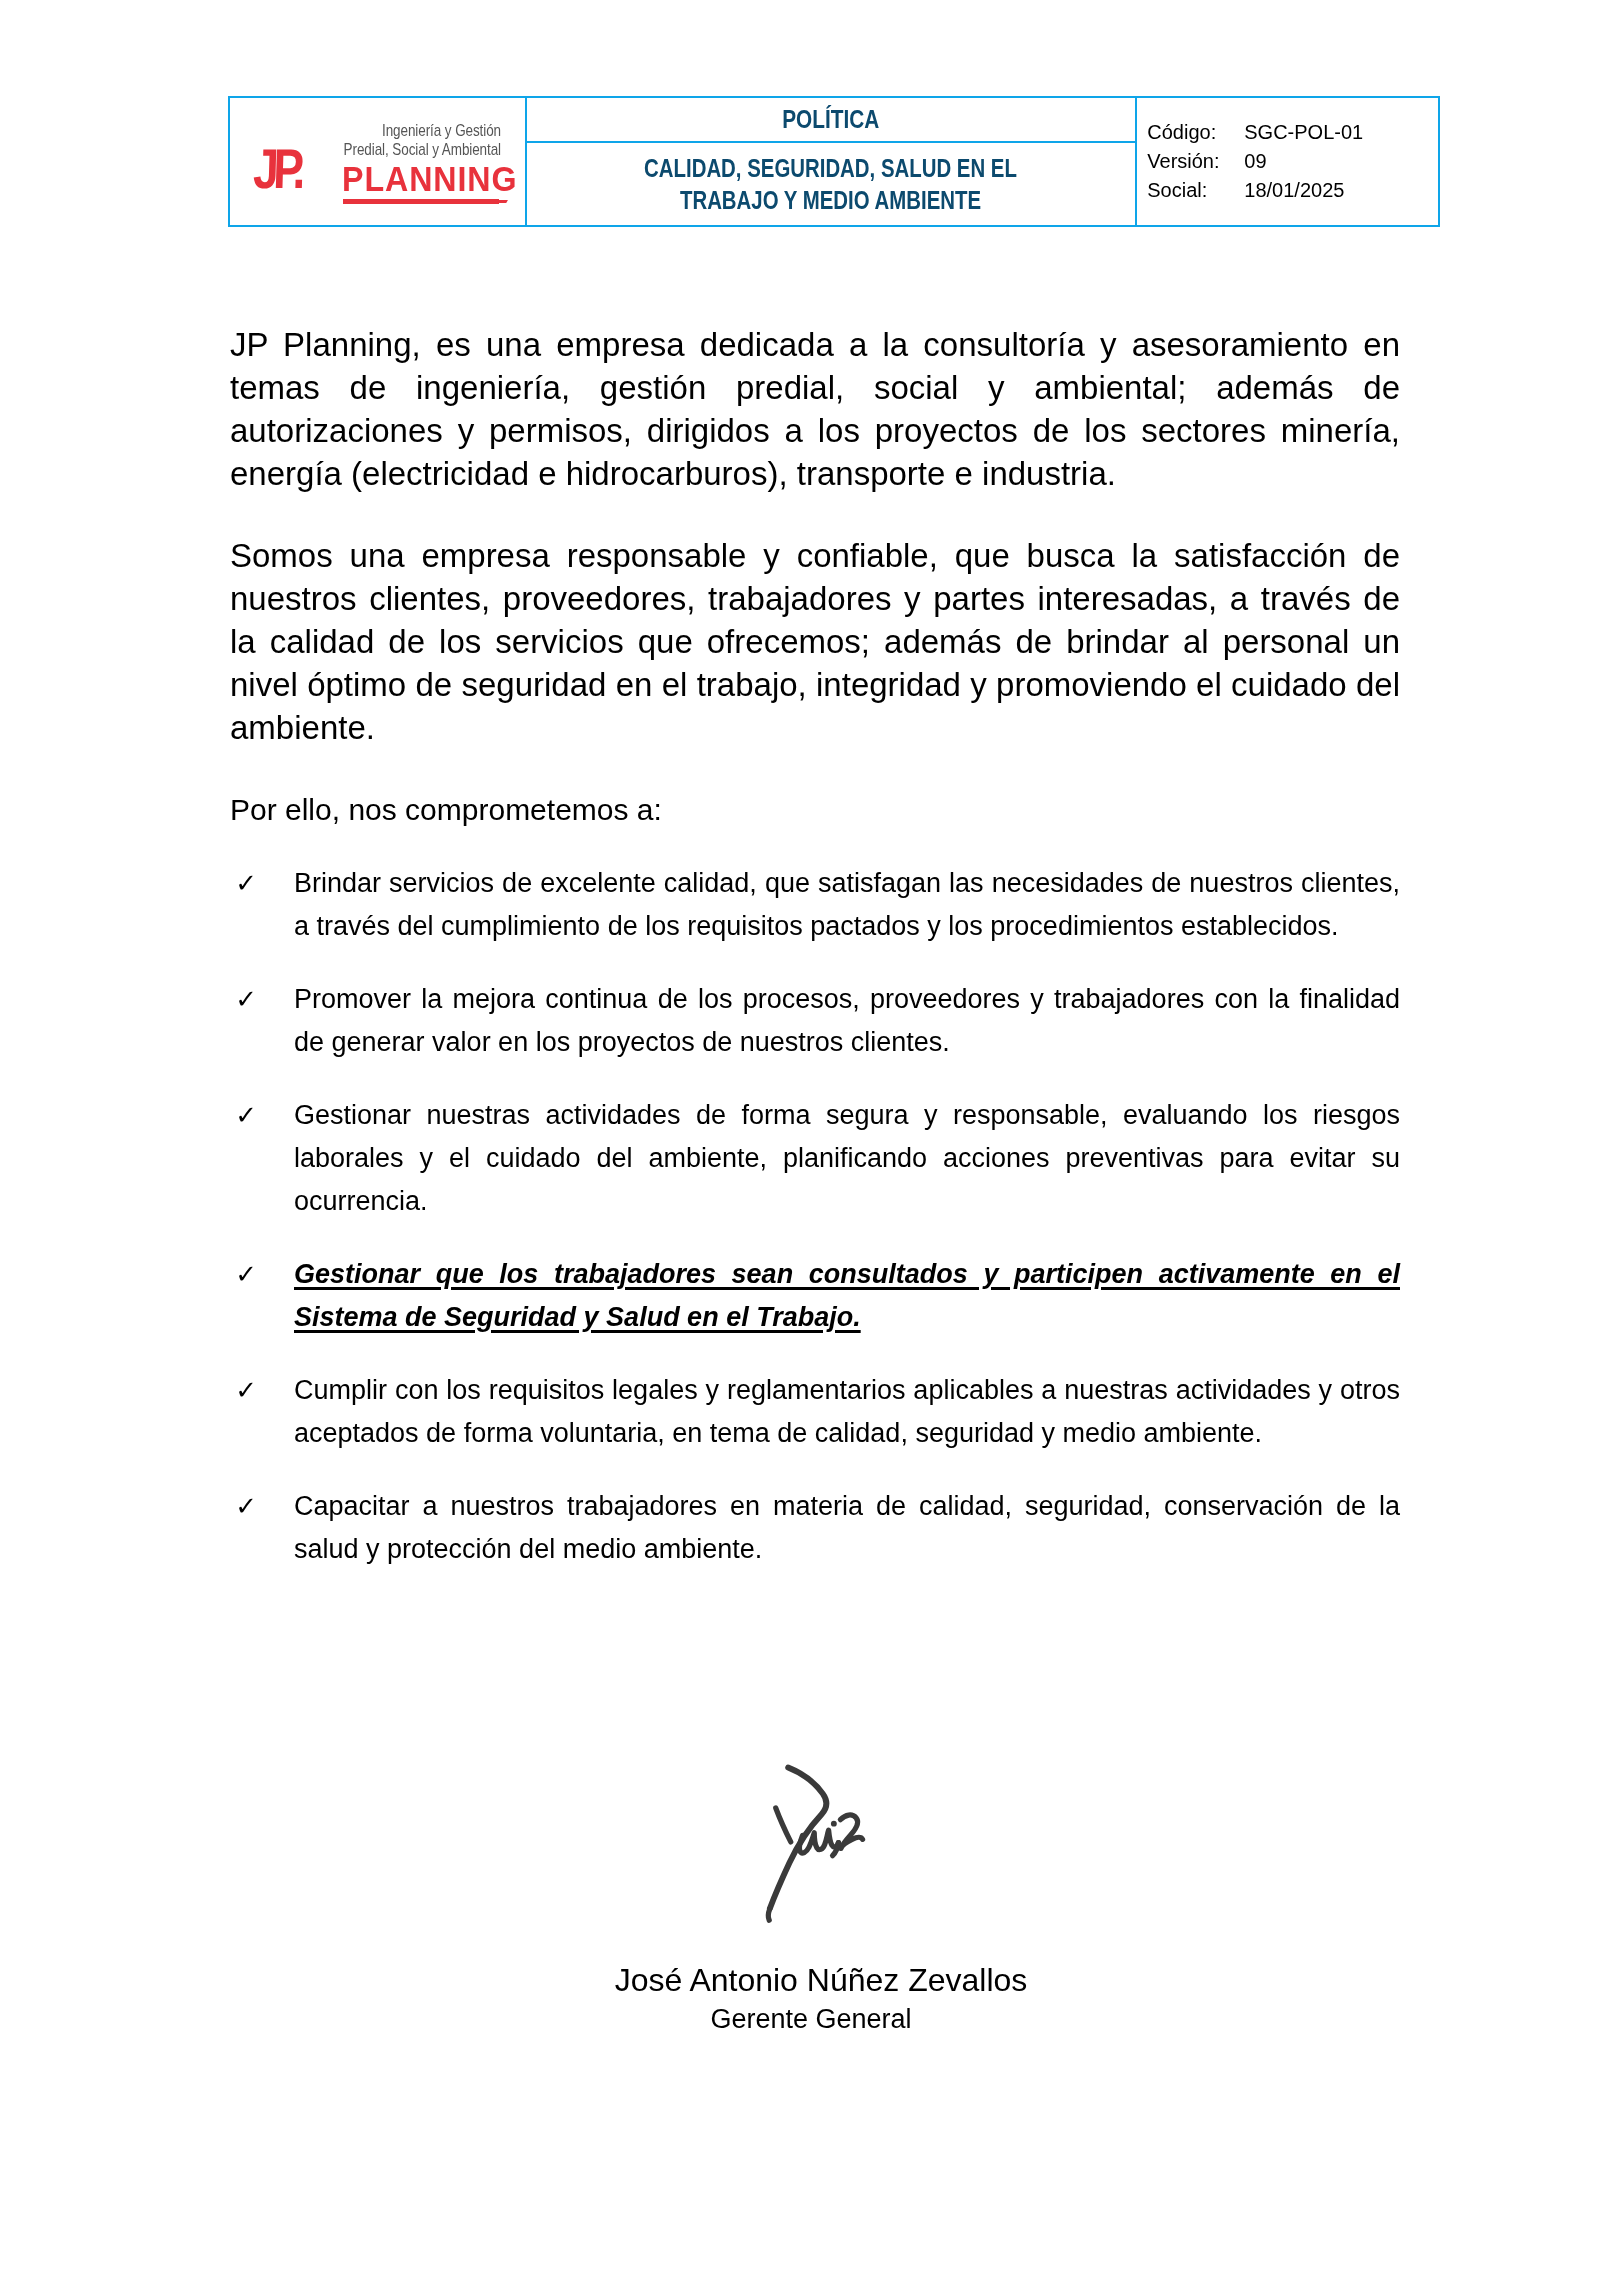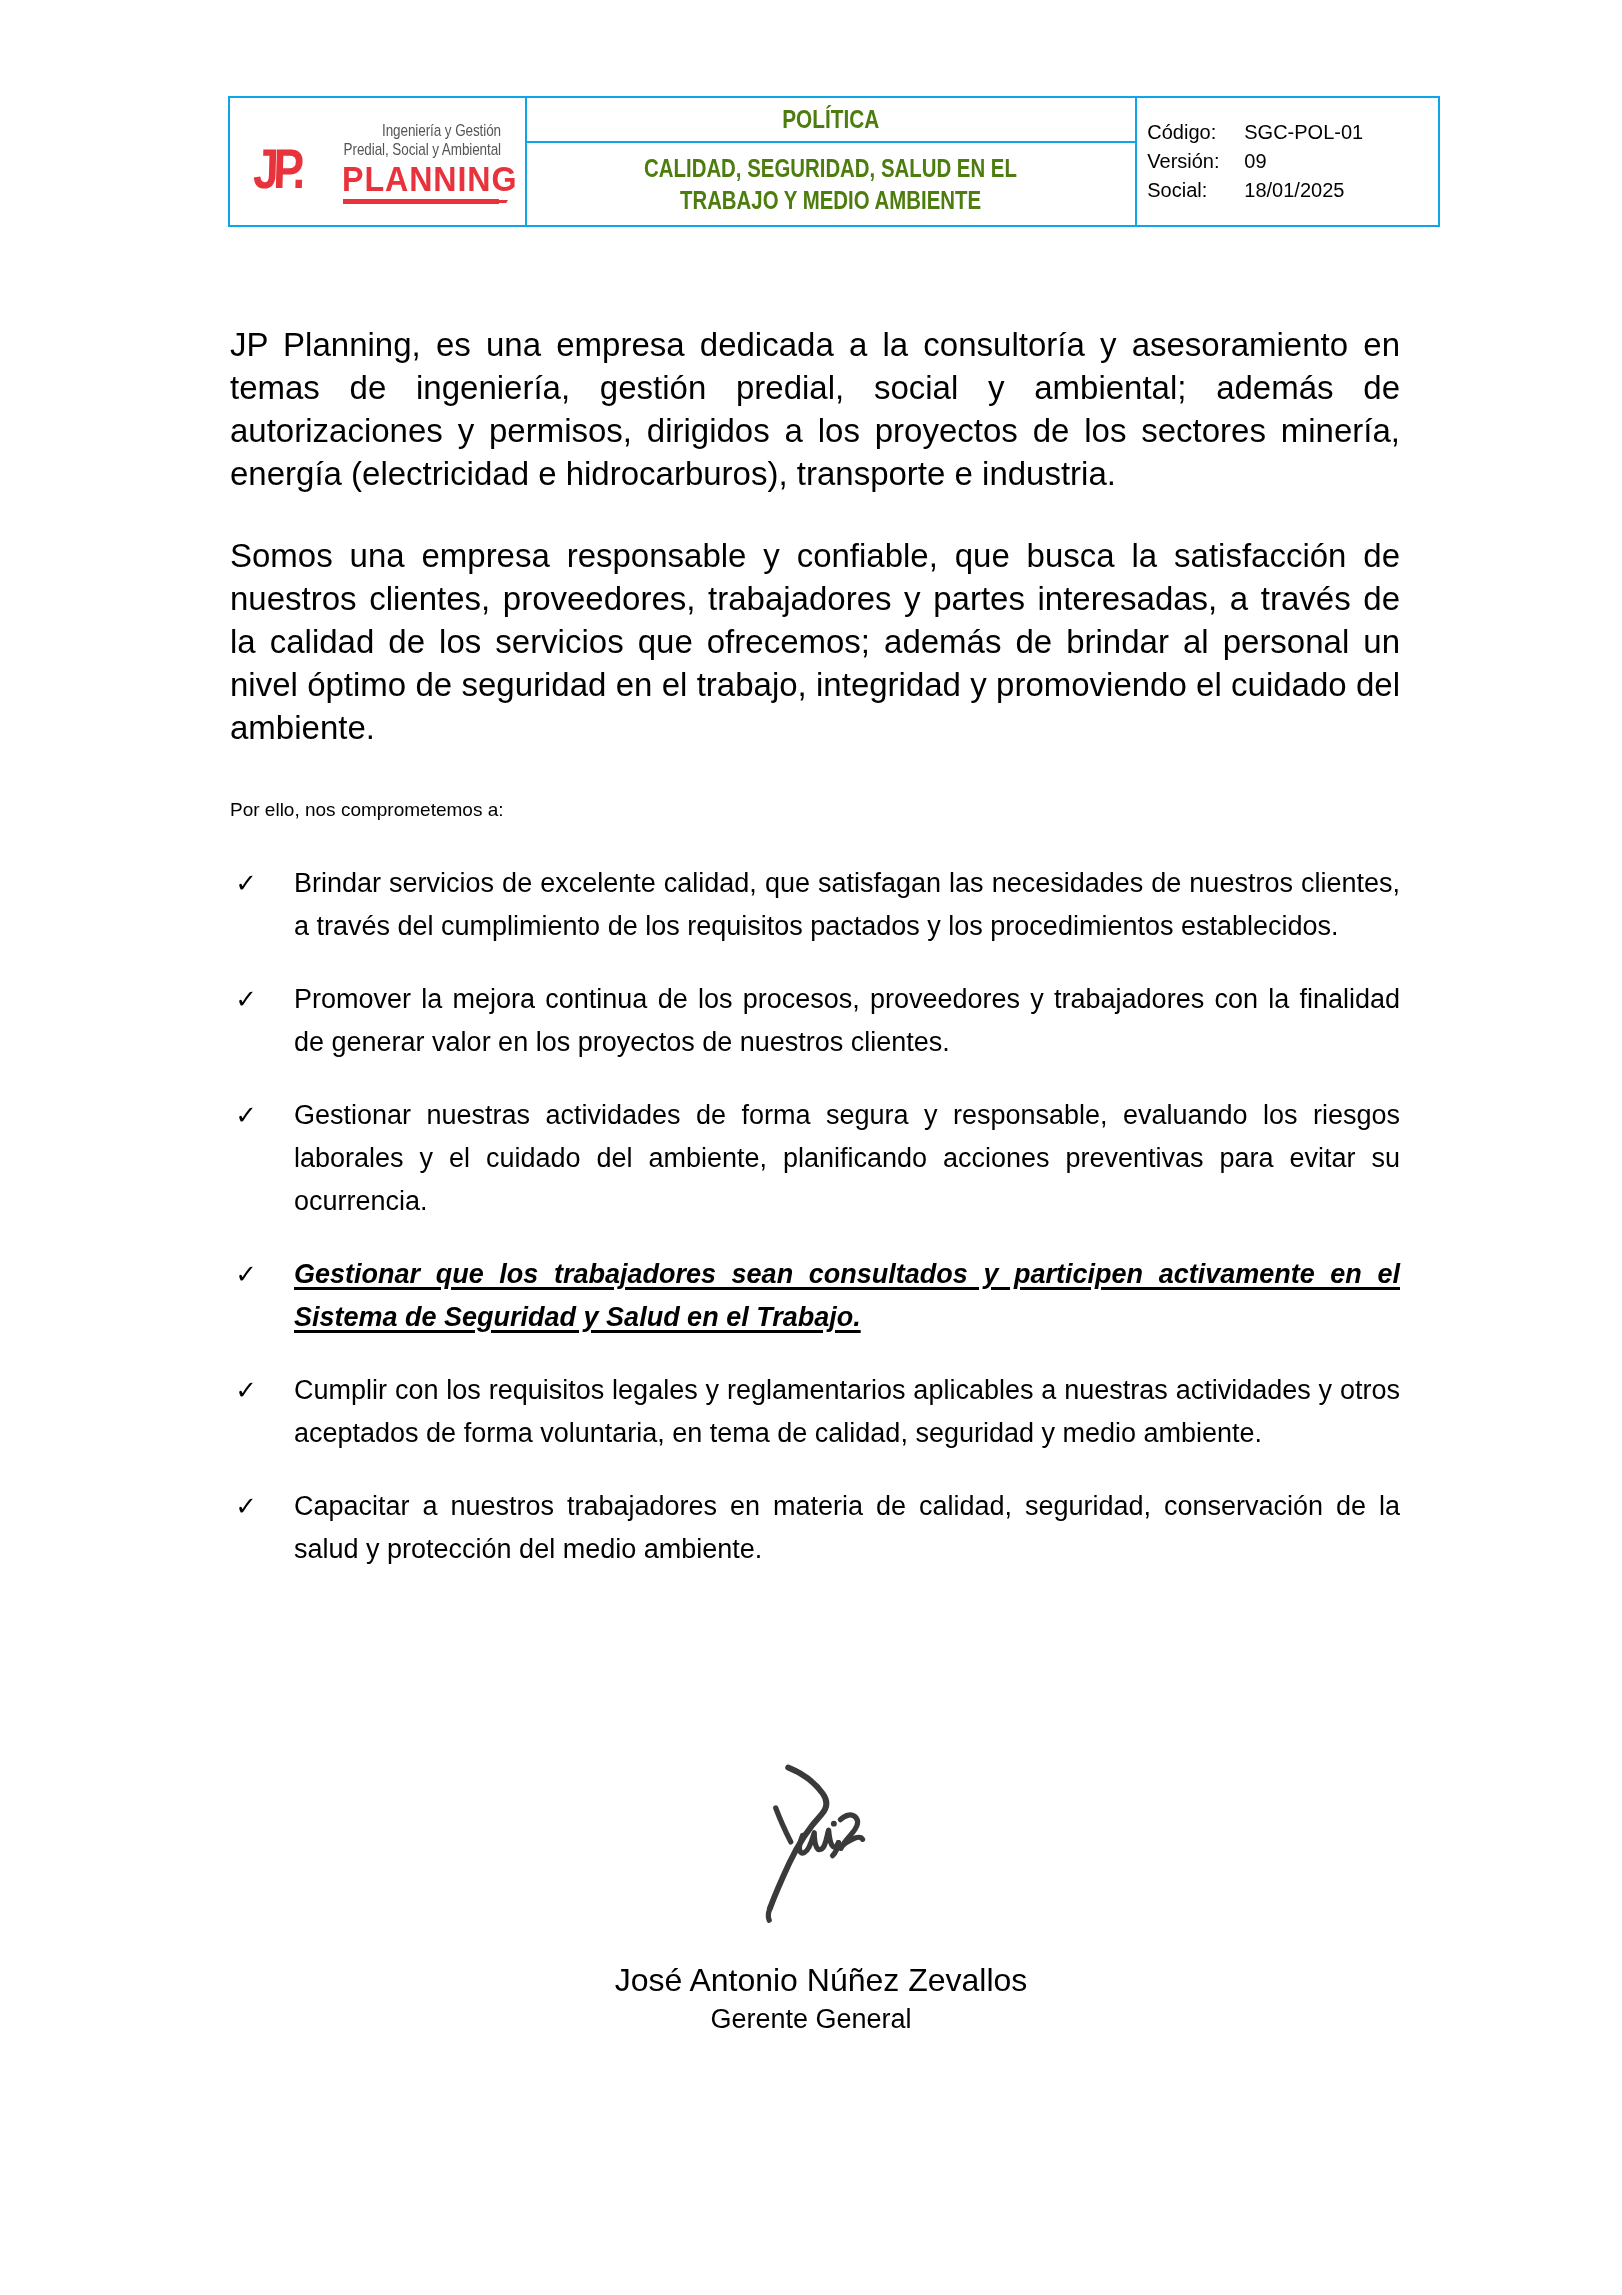--- a/index.html
+++ b/index.html
@@ -113,21 +113,21 @@
     height: 3.3px;
     background: #E8323C;
     transform: skewX(-30deg);
   }
 
   
   .title-cell-top, .title-cell-bottom {
     text-align: center;
     font-weight: bold;
     font-family: "Liberation Sans Narrow", "Liberation Sans", sans-serif;
-    color: #4d7c0f;
+    color: #0c4a6e;
     border-radius: 20px;
   }
   .title-cell-top {
     height: 41px;
     font-size: 26px;
   }
   .title-cell-top span,
   .title-cell-bottom span {
     display: inline-block;
     transform: scaleX(0.80);
@@ -163,21 +163,21 @@
   }
   p.para {
     margin: 0 0 39px 0;
     font-size: 33px;
     line-height: 43px;
     text-align: justify;
     text-justify: inter-word;
   }
   p.lead {
     margin: 0 0 31px 0;
-    font-size: 19px;
+    font-size: 30px;
     line-height: 43px;
     text-align: left;
   }
 
   ul.checklist {
     list-style: none;
     margin: 0;
     padding: 0;
   }
   ul.checklist > li {

